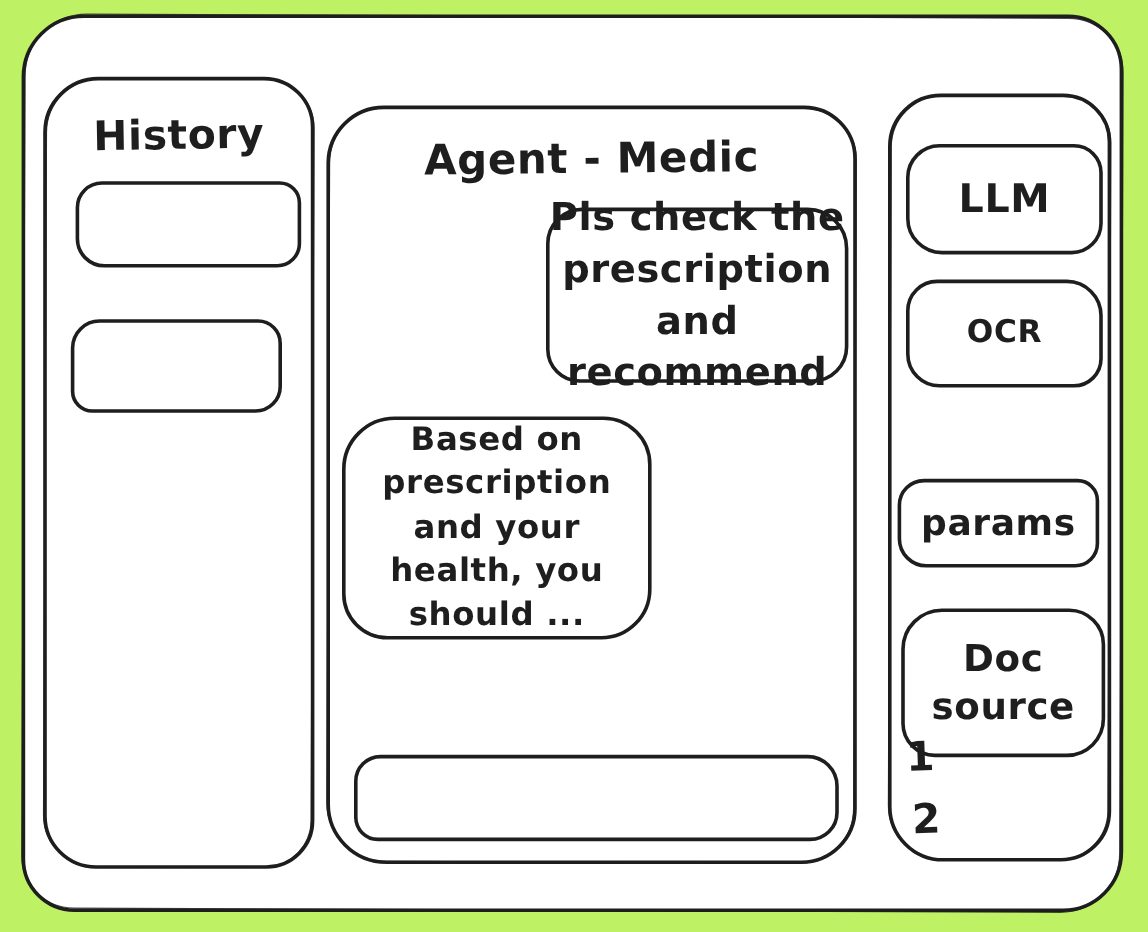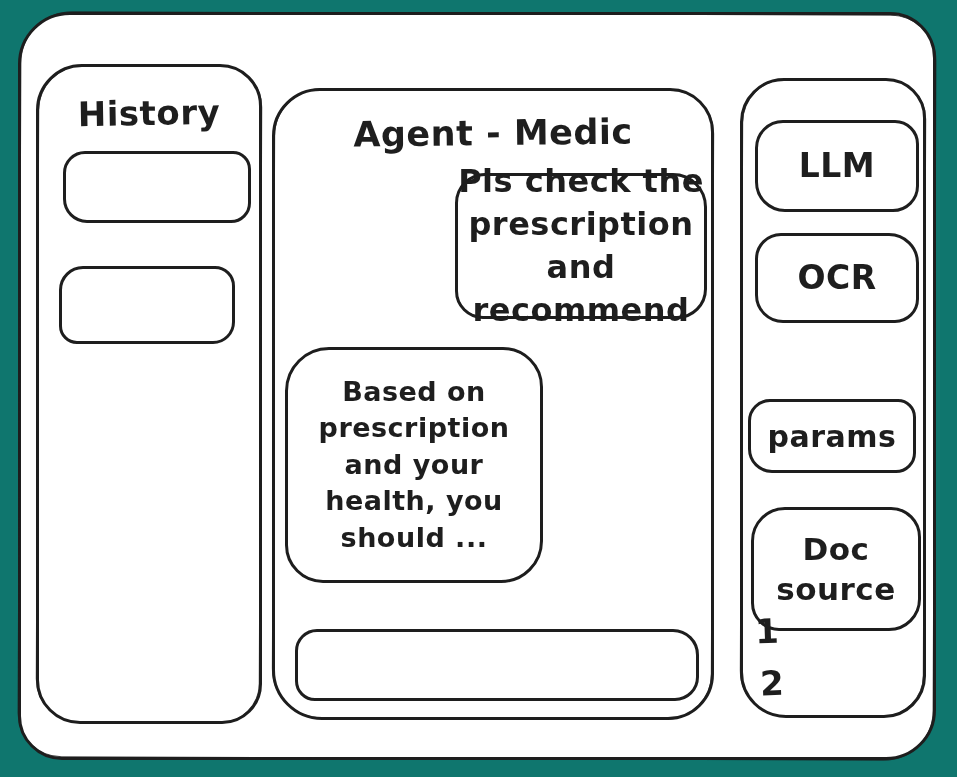--- a/index.html
+++ b/index.html
@@ -1,17 +1,17 @@
 <!DOCTYPE html>
 <html><head>
 <meta charset="utf-8">
 <style>
   html,body{margin:0;padding:0;background:#ffffff;}
   .stage{
-    position:relative;width:957px;height:777px;background:#0f766e;
+    position:relative;width:957px;height:777px;background:#bef264;
     font-family:"DejaVu Sans",sans-serif;color:#1e1e1e;overflow:hidden;
   }
   .sketch{
     position:absolute;border:3px solid #1e1e1e;background:#ffffff;box-sizing:border-box;
   }
   
   .double::before{
     content:"";position:absolute;inset:-2px;border:1.5px solid rgba(30,30,30,.8);
     border-radius:inherit;transform:rotate(.25deg);pointer-events:none;
   }
@@ -54,34 +54,34 @@
   </div>
 
   <div class="sketch double" style="left:272px;top:88px;width:442px;height:632px;border-radius:48px 44px 46px 50px;">
 
     <div class="hand panel-title" style="top:22px;font-size:35px;transform:rotate(-0.6deg);">Agent - Medic</div>
 
     <div class="sketch double msg hand" style="left:180px;top:82px;width:252px;height:146px;border-radius:30px 34px 30px 28px;font-size:32px;">Pls check the
 prescription
 and recommend</div>
 
-    <div class="sketch double msg hand" style="left:10px;top:256px;width:258px;height:236px;border-radius:44px 40px 42px 38px;font-size:27px;">Based on
+    <div class="sketch double msg hand" style="left:10px;top:256px;width:258px;height:186px;border-radius:44px 40px 42px 38px;font-size:27px;">Based on
 prescription
 and your
 health, you
 should ...</div>
 
     <input class="chat-input" style="left: 20px; top: 538px; width: 404px; height: 72px;" placeholder="">
   </div>
 
   <div class="sketch double" style="left:740px;top:78px;width:186px;height:640px;border-radius:44px 40px 42px 46px;padding-left:23px;">
 
     <div class="sketch railbtn hand" style="left:12px;top:39px;width:164px;height:92px;border-radius:28px 24px 26px 30px;font-size:33px;">LLM</div>
 
-    <div class="sketch railbtn hand" style="left:12px;top:152px;width:164px;height:90px;border-radius:26px 30px 24px 28px;font-size:33px;">OCR</div>
+    <div class="sketch railbtn hand" style="left:12px;top:152px;width:164px;height:90px;border-radius:26px 30px 24px 28px;font-size:26px;">OCR</div>
 
     <div class="sketch railbtn hand double" style="left:8px;top:426px;width:170px;height:124px;border-radius:34px 30px 32px 28px;font-size:31px;">Doc
 source</div>
 
     <div class="sketch railbtn hand" style="left:5px;top:318px;width:168px;height:74px;border-radius:22px 18px 20px 24px;font-size:30px;">params</div>
 
     <div class="annot hand" style="left:12px;top:530px;font-size:34px;">1</div>
 
     <div class="annot hand" style="left:17px;top:582px;font-size:34px;">2</div>
   </div>

